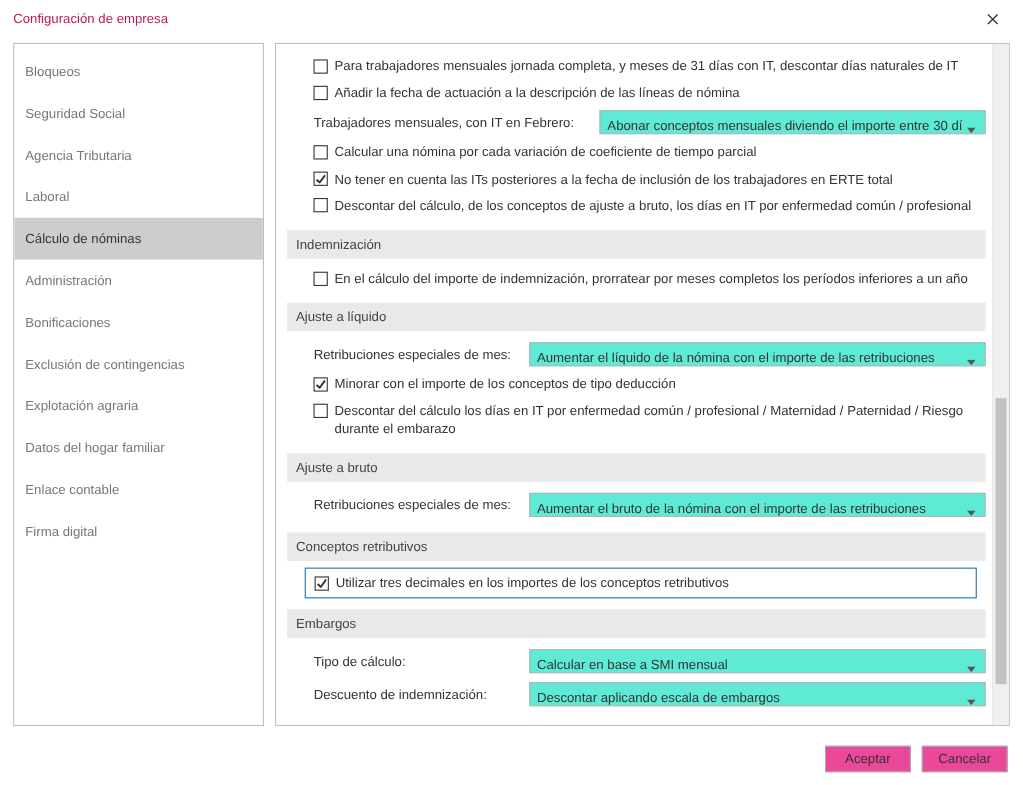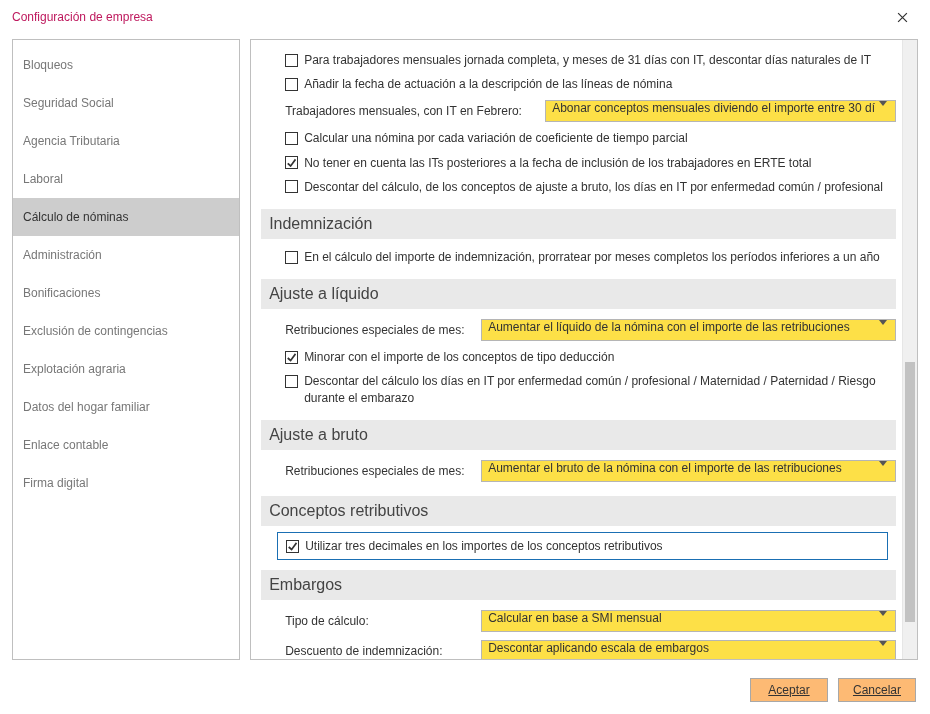--- a/index.html
+++ b/index.html
@@ -102,36 +102,36 @@
     display: block;
     clip-path: polygon(14% 50%, 0 66%, 40% 100%, 100% 20%, 86% 6%, 38% 72%);
     background-color: #333;
   }
   .cblabel { flex: 1; }
   .section-head {
     background: #e9e9e9;
     padding: 6px 8px;
     margin-top: 10px;
     margin-bottom: 6px;
-    font-size: 16px;
+    font-size: 12px;
     color: #444;
   }
   .field-row {
     display: flex;
     align-items: center;
     padding: 4px 0 4px 24px;
     gap: 10px;
   }
   .field-label { width: 200px; color: #333; }
   .select {
     border: 1px solid #b5b5b5;
-    background: #fde047;
+    background: #5eead4;
     height: 22px;
     display: flex;
-    align-items: flex-start;
+    align-items: flex-end;
     justify-content: space-between;
     padding: 0 4px 0 6px;
     flex: 1;
     min-width: 0;
     color: #333;
     cursor: pointer;
   }
   .select .sel-text {
     white-space: nowrap;
     overflow: hidden;
@@ -155,29 +155,28 @@
   .footer {
     display: flex;
     justify-content: flex-end;
     gap: 10px;
     padding: 10px 14px 12px 0;
   }
   .btn {
     min-width: 78px;
     height: 24px;
     border: 1px solid #a8a8a8;
-    background: #fdba74;
+    background: #ec4899;
     display: flex;
     align-items: center;
     justify-content: center;
     padding: 0 14px;
     cursor: pointer;
     font-size: 12px;
     color: #333;
-    text-decoration: underline;
   }
   .cb-multiline { align-items: flex-start; }
   .cb-multiline .cb { margin-top: 2px; }
 </style>
 </head>
 <body>
 
 <div class="titlebar">
   <span class="title">Configuración de empresa</span>
   <div class="close">

